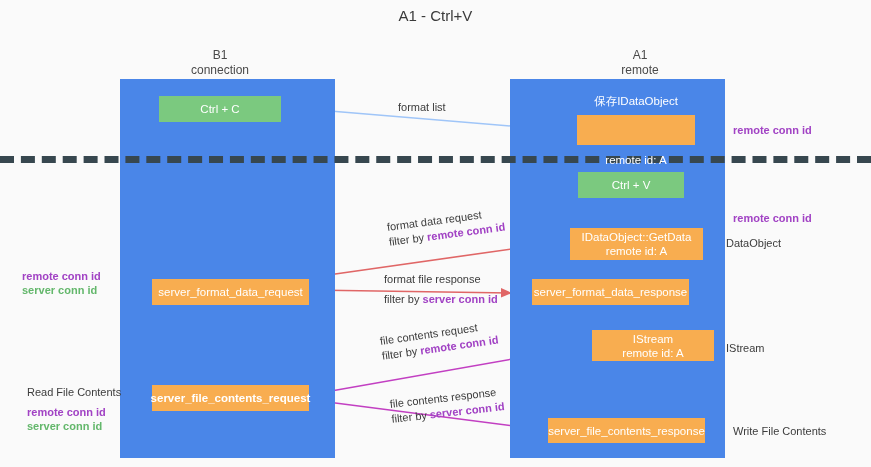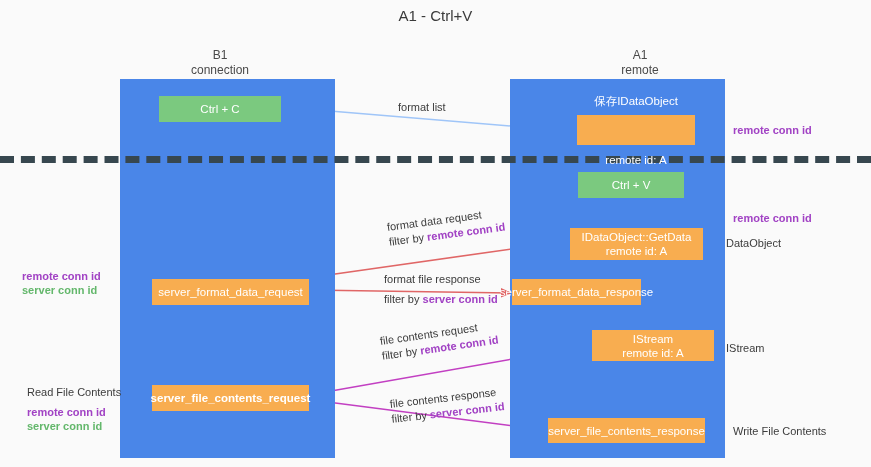--- a/index.html
+++ b/index.html
@@ -74,21 +74,21 @@
     padding: 12px 6px;
   }
   .node.green { background: #7bc97f; }
   .node.orange { background: #f8ad50; }
 
   #n-ctrlc  { left: 159px; top: 96px;  width: 122px; height: 26px; }
   #n-save   { left: 577px; top: 115px; width: 118px; height: 30px; gap: 45px; }
   #n-ctrlv  { left: 578px; top: 172px; width: 106px; height: 26px; }
   #n-getdata{ left: 570px; top: 228px; width: 133px; height: 32px; }
   #n-sfdreq { left: 152px; top: 267px; width: 157px; height: 26px; margin-top: 12px; }
-  #n-sfdresp{ left: 512px; top: 279px; width: 129px; height: 26px; }
+  #n-sfdresp{ left: 532px; top: 279px; width: 157px; height: 26px; }
   #n-istream{ left: 592px; top: 330px; width: 122px; height: 31px; }
   #n-sfcreq { left: 152px; top: 385px; width: 157px; height: 26px; font-weight: bold; }
   #n-sfcresp{ left: 548px; top: 418px; width: 157px; height: 25px; }
 
   
   .edge-label {
     font-size: 11px;
     line-height: 15px;
     color: #3c3c3c;
     white-space: nowrap;

